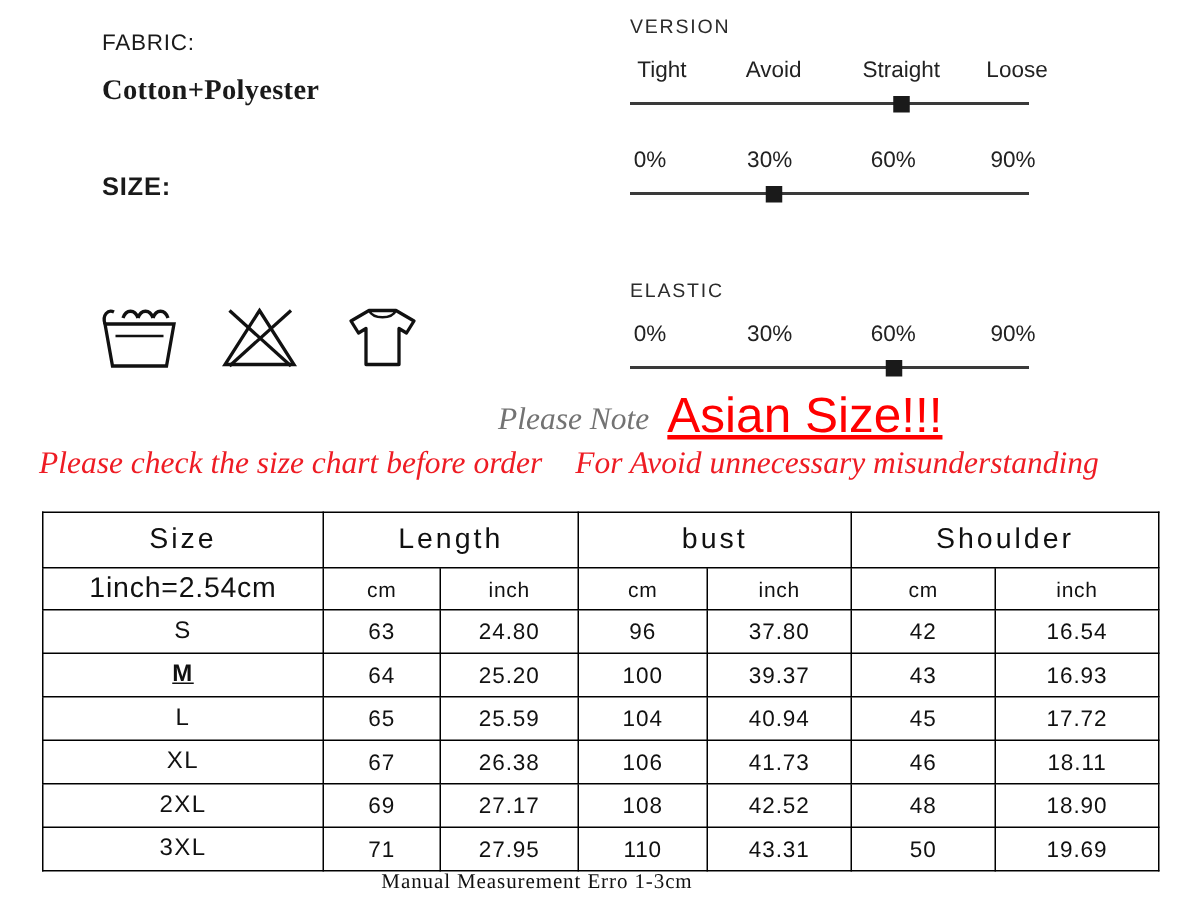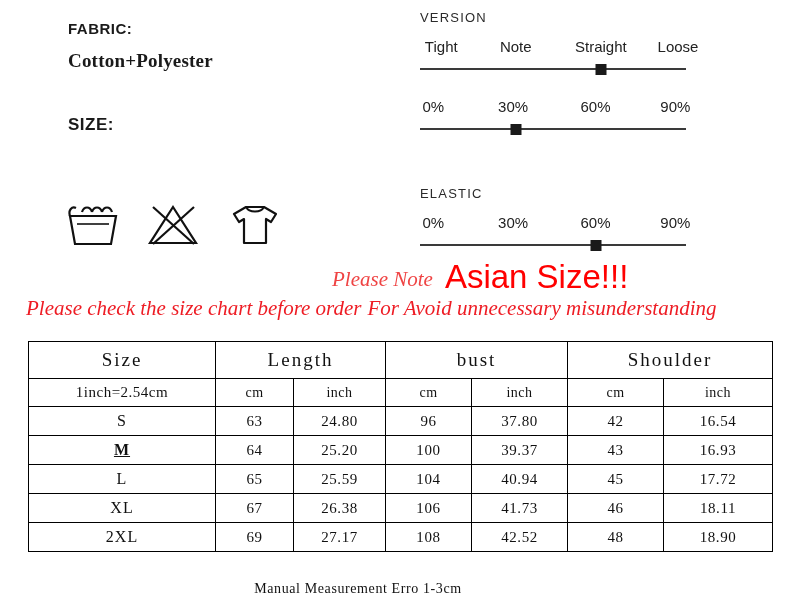--- a/index.html
+++ b/index.html
@@ -28,21 +28,21 @@
     left: 0;
     top: 0;
     width: 400px;
     height: 258px;
   }
   .fabric-label {
     position: absolute;
     left: 68px;
     top: 20px;
     font-size: 15px;
-    font-weight: bold;
+    font-weight: normal;
     letter-spacing: 0.5px;
   }
   .fabric-value {
     position: absolute;
     left: 68px;
     top: 50px;
     font-size: 19px;
     font-weight: bold;
     font-family: "Liberation Serif", serif;
     letter-spacing: 0.2px;
@@ -144,76 +144,77 @@
   .note-line-1 {
     position: absolute;
     left: 332px;
     top: 0px;
     white-space: nowrap;
   }
   .note-small {
     font-family: "Liberation Serif", serif;
     font-style: italic;
     font-size: 21px;
-    color: #ef4444;
+    color: #737373;
   }
   .note-big {
     font-family: "Liberation Sans", sans-serif;
     font-size: 33px;
     color: #ff0000;
     letter-spacing: 0px;
     margin-left: 12px;
     vertical-align: -2px;
+    text-decoration: underline;
   }
   .note-line-2 {
     position: absolute;
     left: 26px;
     top: 38px;
     white-space: nowrap;
     font-family: "Liberation Serif", serif;
     font-style: italic;
     font-size: 21px;
     color: #ee1c24;
   }
   .note-line-2 .seg2 {
-    margin-left: 6px;
+    margin-left: 22px;
   }
 
   
   .table-wrap {
     position: absolute;
     left: 28px;
     top: 341px;
     width: 744px;
   }
   table.size-chart {
     border-collapse: collapse;
     width: 744px;
     table-layout: fixed;
-    font-family: Liberation Serif, serif;
+    font-family: Liberation Sans, sans-serif;
   }
   table.size-chart td, table.size-chart th {
     border: 1px solid #000;
     text-align: center;
     padding: 0;
     color: #111;
   }
   table.size-chart tr.head-row th {
     height: 36px;
     font-size: 19px;
     font-weight: normal;
     letter-spacing: 2px;
   }
   table.size-chart tr.sub-row td {
     height: 27px;
     font-size: 14px;
     letter-spacing: 0.5px;
   }
   table.size-chart tr.sub-row td.first {
-    font-size: 15px;
+    font-size: 19px;
     letter-spacing: 0.5px;
   }
   table.size-chart tr.data-row td {
     height: 28px;
     font-size: 15px;
     letter-spacing: 0.6px;
   }
   table.size-chart tr.data-row td.sz {
     font-size: 16px;
     letter-spacing: 1px;
@@ -275,21 +276,21 @@
       </span>
     </div>
   </div>
 
   <div class="right-col">
 
     <div class="slider-block b1">
       <div class="slider-title">VERSION</div>
       <div class="slider-ticks">
         <span style="left:8%">Tight</span>
-        <span style="left:36%">Note</span>
+        <span style="left:36%">Avoid</span>
         <span style="left:68%">Straight</span>
         <span style="left:97%">Loose</span>
       </div>
       <div class="slider-line">
         <div class="bar"></div>
         <div class="knob" style="left:68%"></div>
       </div>
     </div>
 
     <div class="slider-block b2">
@@ -402,17 +403,26 @@
       <tr class="data-row">
         <td class="sz">2XL</td>
         <td>69</td>
         <td>27.17</td>
         <td>108</td>
         <td>42.52</td>
         <td>48</td>
         <td>18.90</td>
       </tr>
 
+      <tr class="data-row">
+        <td class="sz">3XL</td>
+        <td>71</td>
+        <td>27.95</td>
+        <td>110</td>
+        <td>43.31</td>
+        <td>50</td>
+        <td>19.69</td>
+      </tr>
     </tbody>
   </table>
 </div>
 
 <div class="footer-note">Manual Measurement Erro 1-3cm</div>
 
 </body></html>

